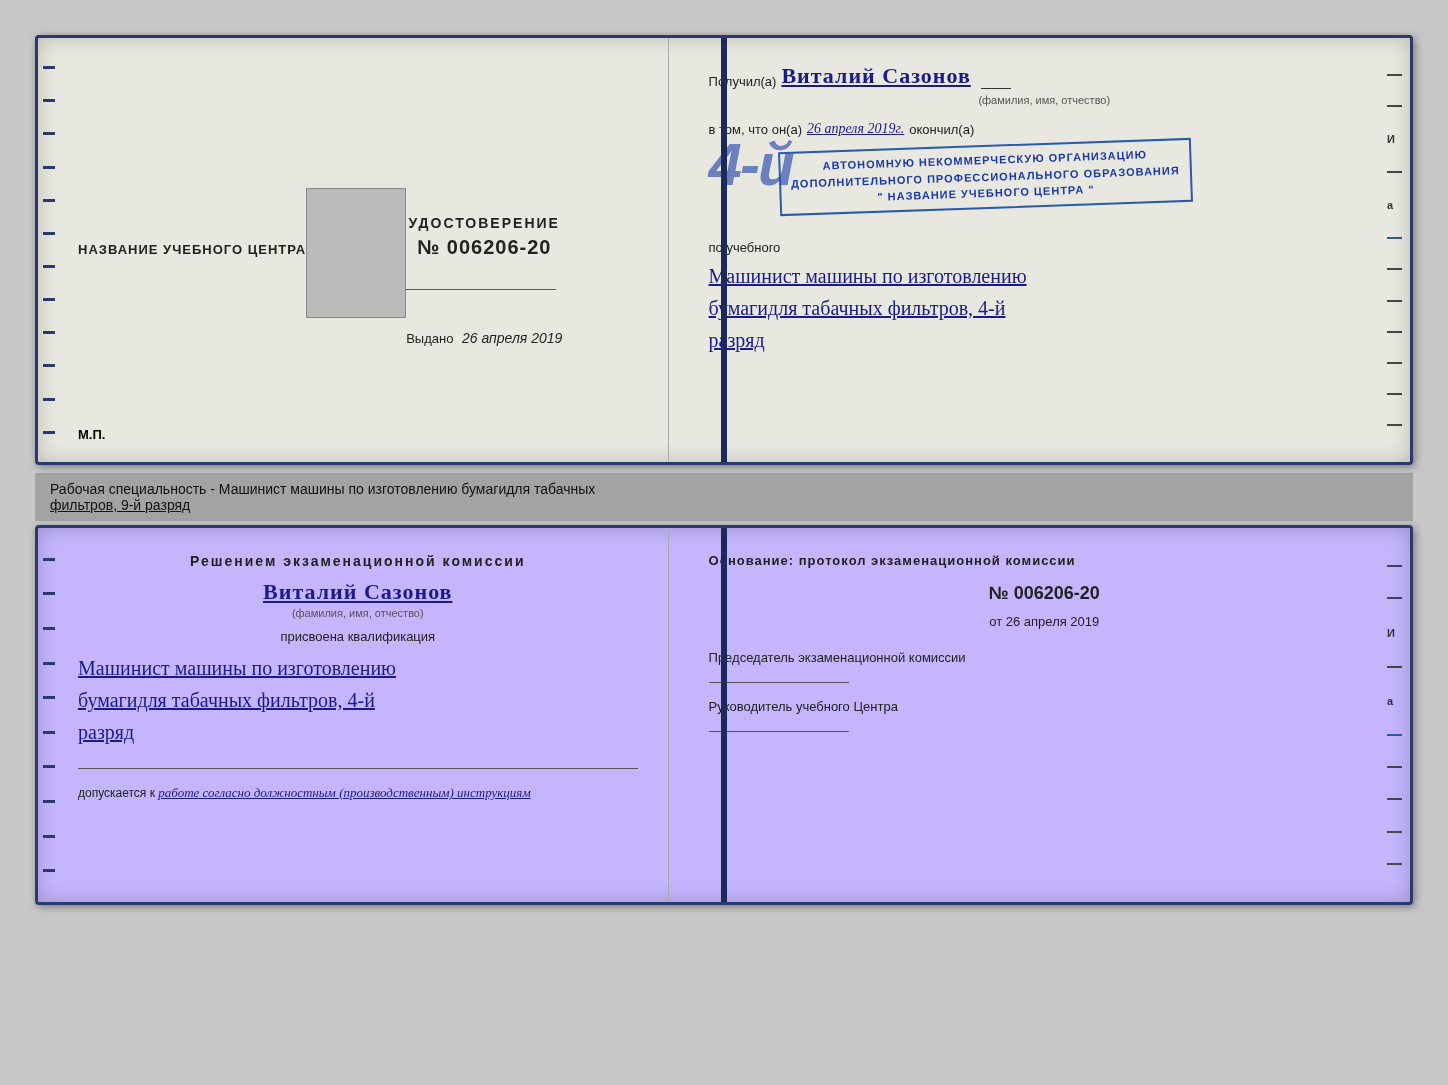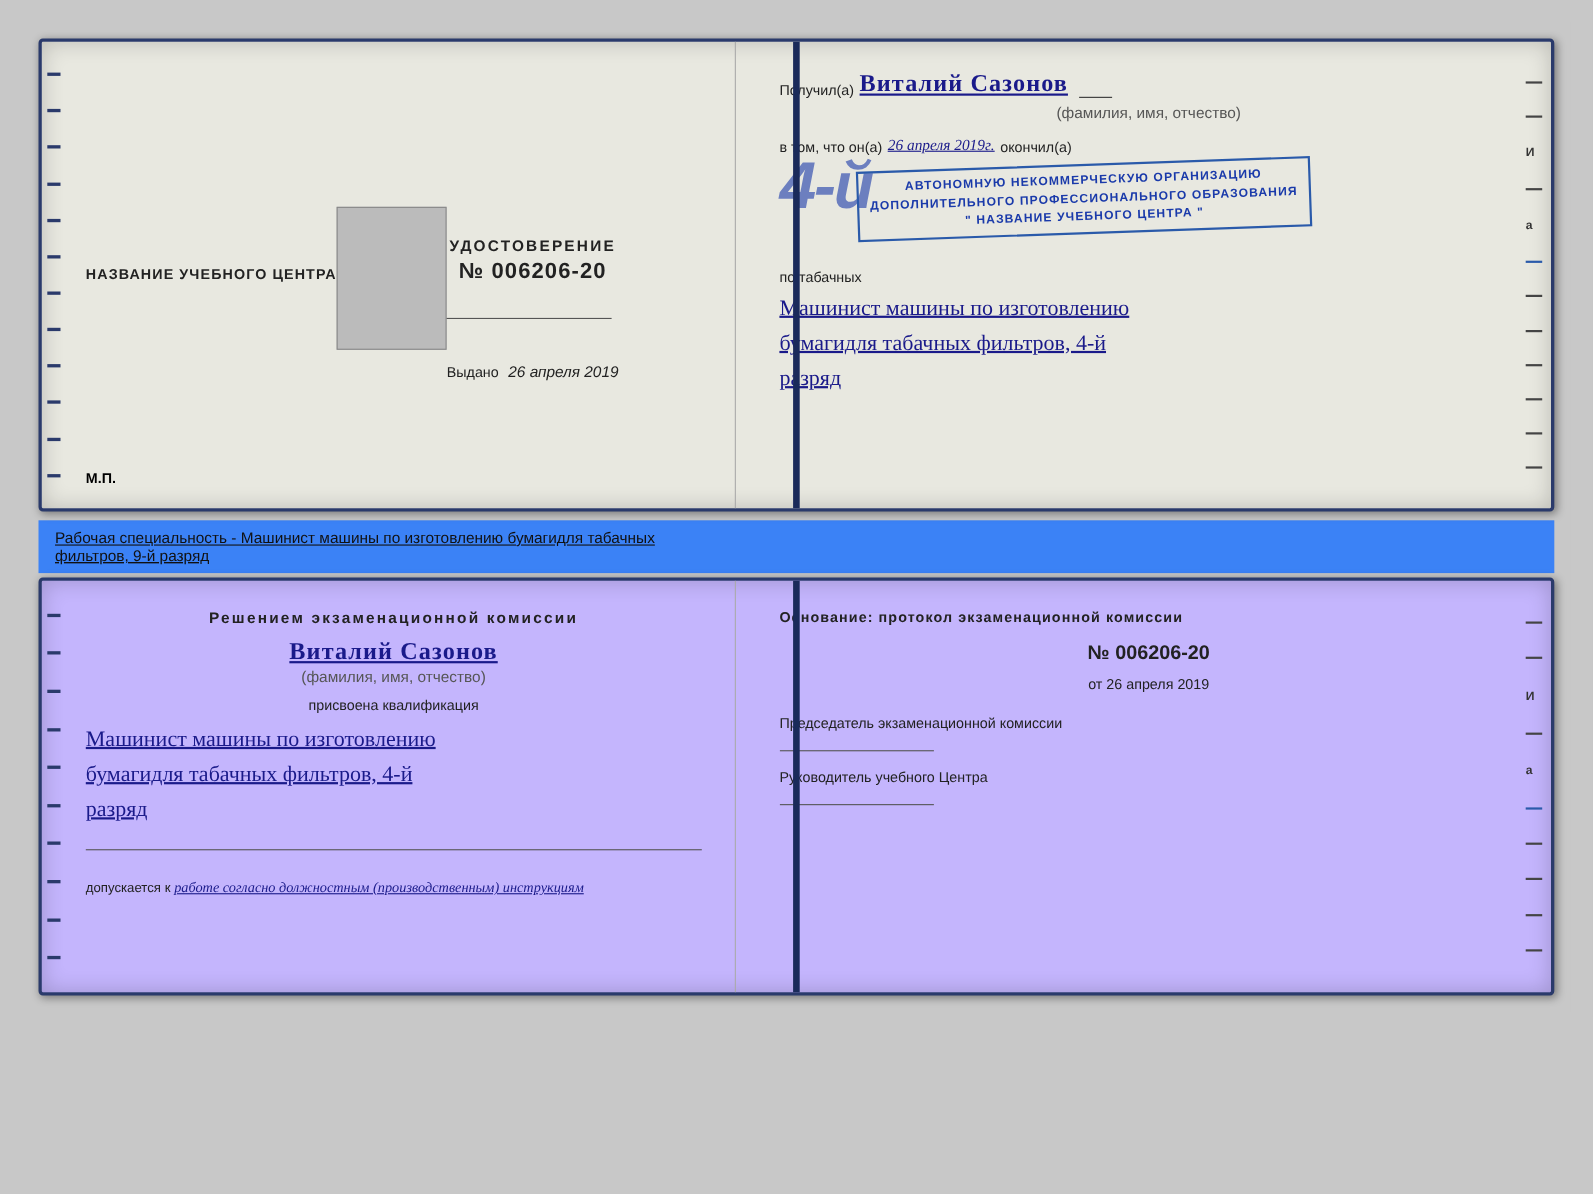--- a/index.html
+++ b/index.html
@@ -153,21 +153,21 @@
     .handwritten-name {
       font-family: 'Segoe Script', 'Comic Sans MS', cursive;
       font-size: 22px;
       color: #1a1a8a;
       font-weight: bold;
       text-decoration: underline;
       letter-spacing: 1px;
     }
 
     .small-caption {
-      font-size: 14px;
+      font-size: 11px;
       color: #555;
       text-align: center;
       display: block;
       margin-top: 2px;
     }
 
     .dash-line {
       display: inline-block;
       width: 30px;
       height: 1px;
@@ -243,27 +243,26 @@
       font-family: 'Segoe Script', 'Comic Sans MS', cursive;
       font-size: 20px;
       color: #1a1a8a;
       text-decoration: underline;
       line-height: 1.6;
       display: block;
     }
 
     
     .separator-text {
-      background: #3b82f6;
+      background: #a3a3a3;
       padding: 8px 15px;
       font-size: 14px;
       color: #111;
       max-width: 1400px;
       margin: 4px auto;
-      text-decoration: underline;
     }
 
     .separator-text .underlined {
       text-decoration: underline;
       color: #111;
     }
 
     
     .cert-book-bottom {
       display: flex;
@@ -465,21 +464,21 @@
 
       <div class="stamp-block" style="position:relative; min-height:80px; margin: 5px 0;">
         <div class="stamp-number">4-й</div>
         <div class="stamp-text-block" style="margin-left:70px;">
           <div class="stamp-text">АВТОНОМНУЮ НЕКОММЕРЧЕСКУЮ ОРГАНИЗАЦИЮ</div>
           <div class="stamp-text">ДОПОЛНИТЕЛЬНОГО ПРОФЕССИОНАЛЬНОГО ОБРАЗОВАНИЯ</div>
           <div class="stamp-text">" НАЗВАНИЕ УЧЕБНОГО ЦЕНТРА "</div>
         </div>
       </div>
 
-      <div class="po-professii">по табачных</div>
+      <div class="po-professii">по учебного</div>
       <span class="handwritten-profession">Машинист машины по изготовлению</span>
       <span class="handwritten-profession">бумагидля табачных фильтров, 4-й</span>
       <span class="handwritten-profession">разряд</span>
 
       <div class="right-deco">
         <div class="deco-dash"></div>
         <div class="deco-dash"></div>
         <div class="deco-letter">И</div>
         <div class="deco-dash"></div>
         <div class="deco-letter">а</div>
@@ -522,21 +521,21 @@
         <div class="handwritten-name">Виталий Сазонов</div>
         <span class="small-caption">(фамилия, имя, отчество)</span>
       </div>
 
       <div class="prisvoena-text">присвоена квалификация</div>
 
       <span class="handwritten-profession">Машинист машины по изготовлению</span>
       <span class="handwritten-profession">бумагидля табачных фильтров, 4-й</span>
       <span class="handwritten-profession">разряд</span>
 
-      <div class="dopuskaetsya-line" style="margin-top:20px; border-top: 1px solid #555; padding-top:26px;">
+      <div class="dopuskaetsya-line" style="margin-top:20px; border-top: 1px solid #555; padding-top:16px;">
         <span>допускается к</span>
         <span class="handwritten-small">работе согласно должностным (производственным) инструкциям</span>
       </div>
     </div>
 
     <div class="bottom-right">
       <div class="osnovanie-title">Основание: протокол экзаменационной  комиссии</div>
 
       <div class="protocol-number">№  006206-20</div>
 

